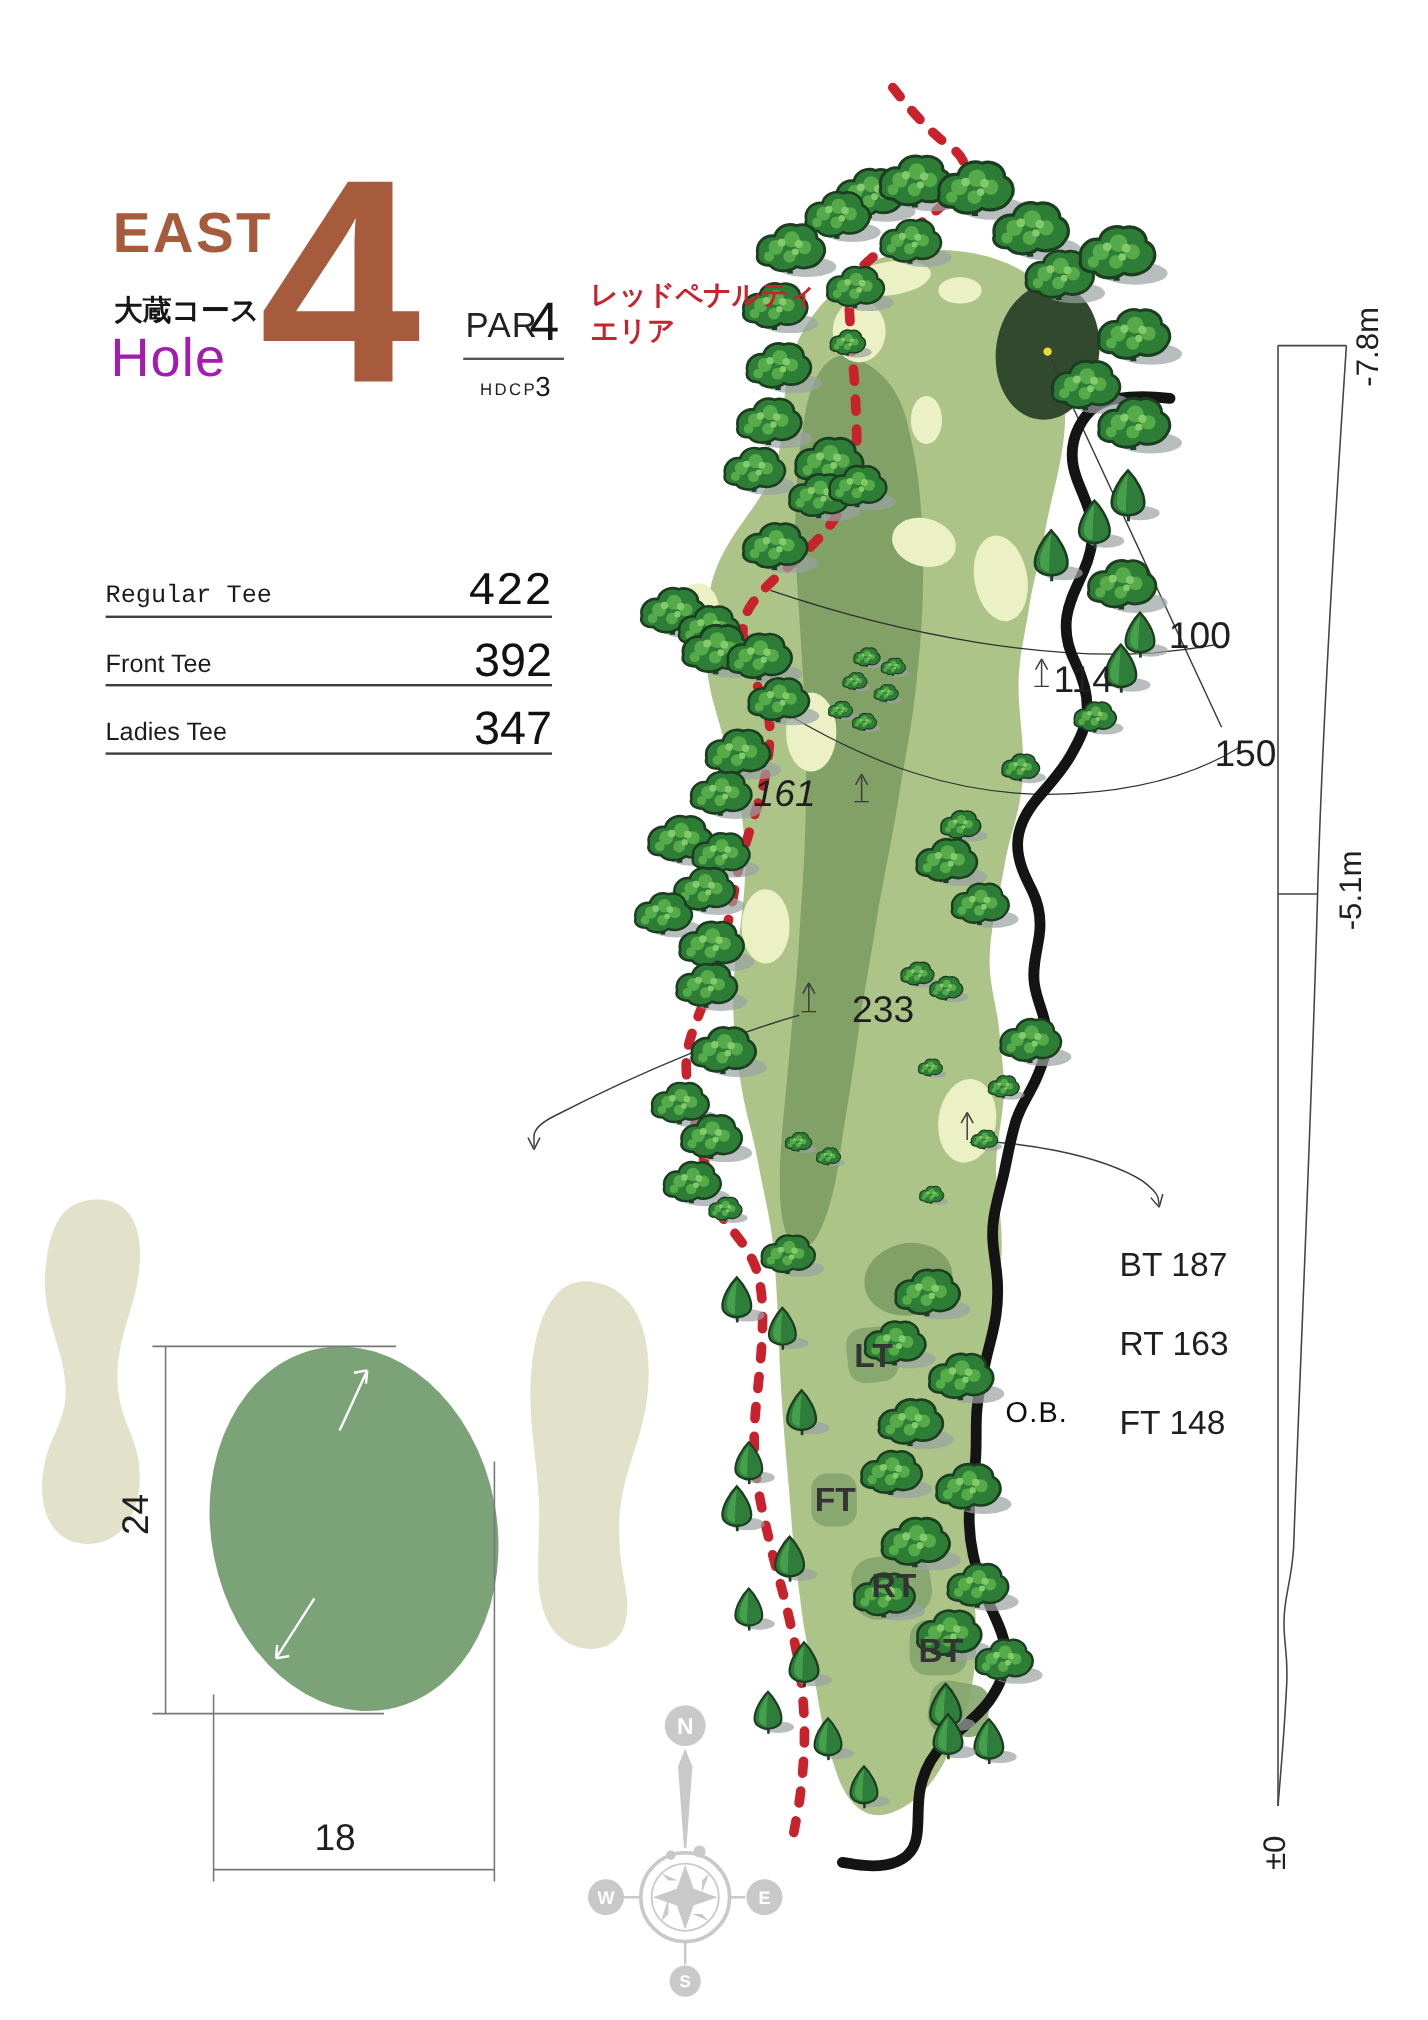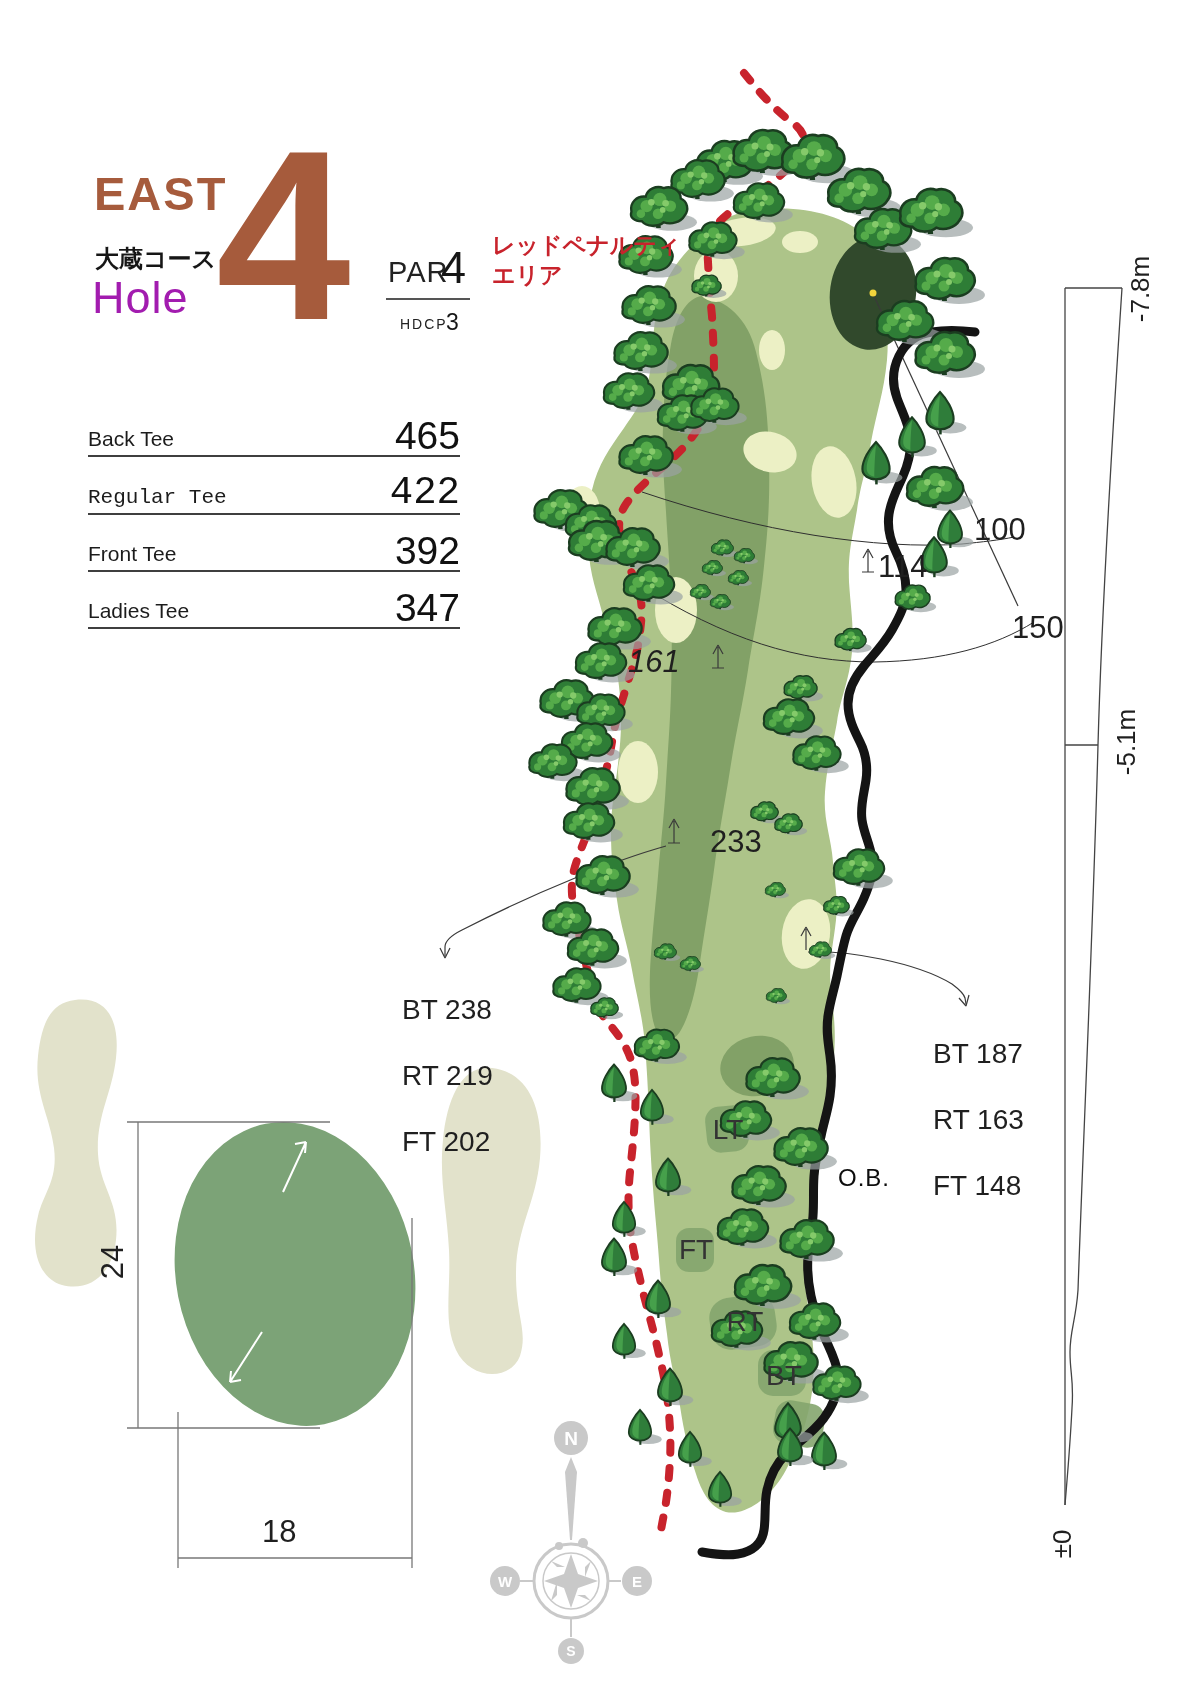--- a/index.html
+++ b/index.html
@@ -19,21 +19,21 @@
   .hdcpvalue{font-size:23px;color:#161616;}
   
   .tee-row{position:absolute;left:88px;width:372px;border-bottom:2px solid #3f3f3f;
            display:flex;justify-content:space-between;align-items:flex-end;height:53px;}
   .tee-row .tl{font-size:21px;color:#1c1c1c;padding-bottom:4px;}
   .tee-row .tv{font-size:39px;color:#111;line-height:1;}
   
   .dist{font-size:31px;color:#1f1f1f;}
   .carry{font-size:28px;color:#1f1f1f;line-height:33px;white-space:pre-line;}
   .obtxt{font-size:24px;font-weight:400;color:#0d0d0d;letter-spacing:1px;}
-  .teemark{font-size:28px;color:#333;transform:translate(-50%,-50%);}
+  .teemark{font-size:28px;color:#333;transform:translate(-50%,-50%);font-weight:bold;}
   .penalty{font-size:23px;font-weight:700;color:var(--red);line-height:30px;margin-top:44px;}
   .vlabel{font-size:26px;color:#1f1f1f;transform:translate(-50%,-50%) rotate(-90deg);white-space:nowrap;}
   .dim{font-size:31px;color:#1f1f1f;}
   .dimv{font-size:31px;color:#1f1f1f;transform:translate(-50%,-50%) rotate(-90deg);}
   
   .fairway{fill:var(--fairway);}
   .stripe{fill:var(--fairway-dark);}
   .pale{fill:var(--pale);}
   .greenpatch{fill:var(--green);}
   .sand{fill:var(--sand);}
@@ -326,24 +326,20 @@
   <div class="abs region" style="left:94px;top:166px;">EAST</div>
   <div class="abs course" style="left:95px;top:243px;">大蔵コース</div>
   <div class="abs holeword" style="left:92px;top:272px;">Hole</div>
   <div class="abs holenum" style="left:216px;top:114px;">4</div>
   <div class="abs parlabel" style="left:388px;top:256px;">PAR</div>
   <div class="abs parvalue" style="left:441px;top:242px;">4</div>
   <div class="abs parline" style="left:386px;top:298px;width:84px;"></div>
   <div class="abs hdcplabel" style="left:400px;top:316px;">HDCP</div>
   <div class="abs hdcpvalue" style="left:446px;top:309px;">3</div>
 
-  <div class="tee-row" style="top:402px;">
-    <span class="tl">Back Tee</span>
-    <span class="tv">465</span>
-  </div>
   <div class="tee-row" style="top:460px;font-family:Liberation Mono, monospace;">
     <span class="tl">Regular Tee</span>
     <span class="tv">422</span>
   </div>
   <div class="tee-row" style="top:517px;">
     <span class="tl">Front Tee</span>
     <span class="tv">392</span>
   </div>
   <div class="tee-row" style="top:574px;">
     <span class="tl">Ladies Tee</span>
@@ -354,25 +350,20 @@
     <div>レッドペナルティ</div>
     <div>エリア</div>
   </div>
 
   <div class="abs dist" style="left:974px;top:512px;">100</div>
   <div class="abs dist" style="left:1012px;top:610px;">150</div>
   <div class="abs dist" style="left:878px;top:549px;">114</div>
   <div class="abs dist" style="left:628px;top:644px;font-style:italic;">161</div>
   <div class="abs dist" style="left:710px;top:824px;">233</div>
 
-  <div class="abs carry" style="left:402px;top:960px;">
-    <div>BT 238</div>
-    <div>RT 219</div>
-    <div>FT 202</div>
-  </div>
   <div class="abs carry" style="left:933px;top:1004px;">
     <div>BT 187</div>
     <div>RT 163</div>
     <div>FT 148</div>
   </div>
 
   <div class="abs obtxt" style="left:838px;top:1164px;">O.B.</div>
 
   <div class="abs teemark" style="left:728px;top:1130px;">LT</div>
   <div class="abs teemark" style="left:696px;top:1250px;">FT</div>

